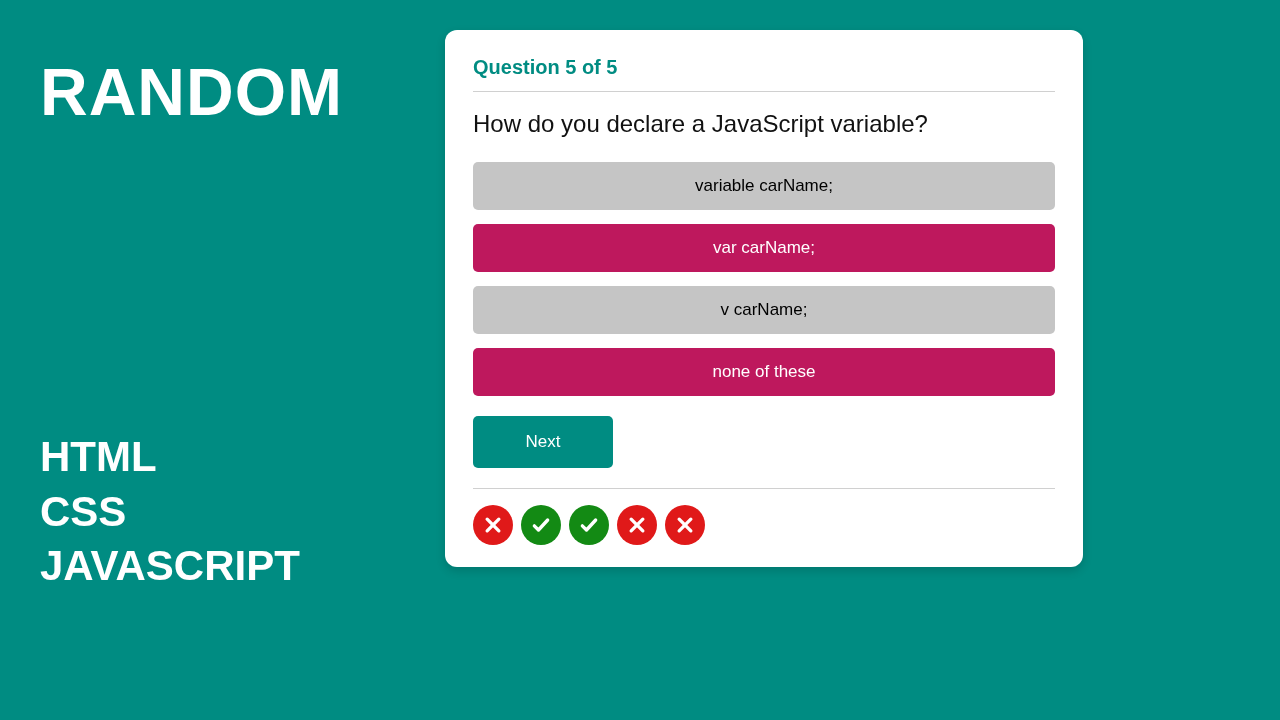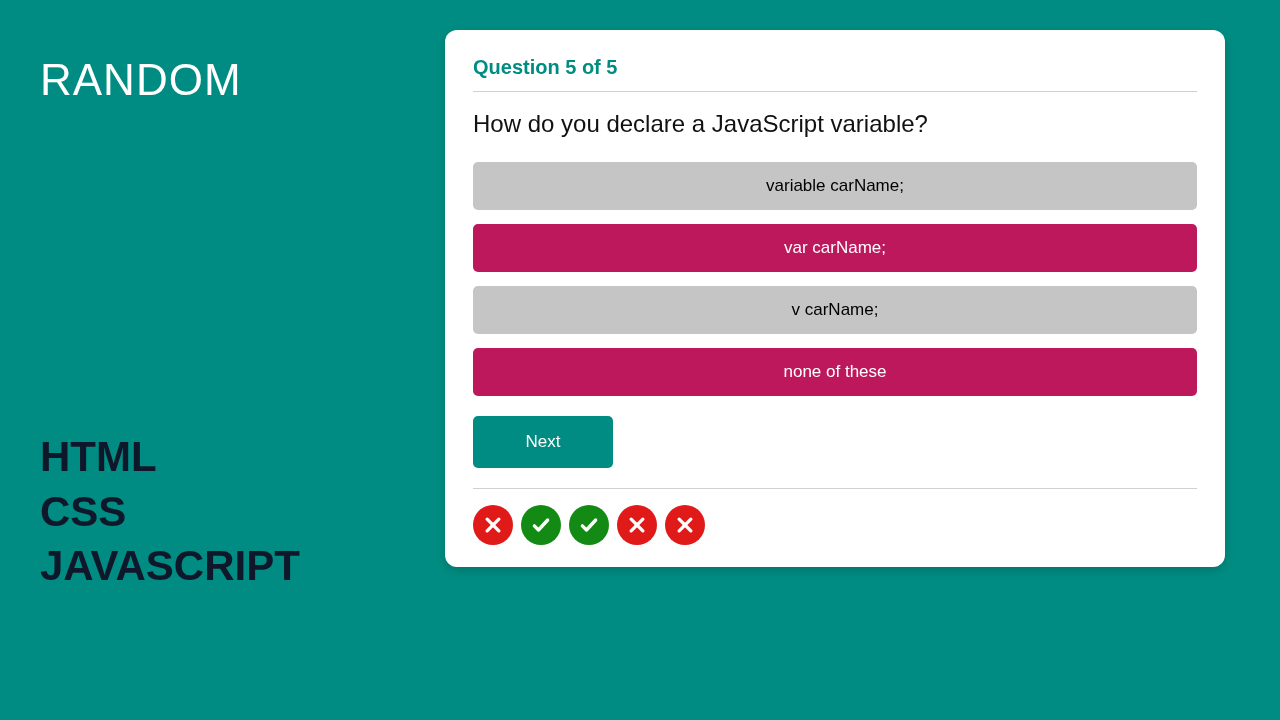--- a/index.html
+++ b/index.html
@@ -13,41 +13,41 @@
 
   
   .left {
     position: absolute;
     left: 40px;
     top: 55px;
     width: 400px;
     color: #ffffff;
   }
   .title {
-    font-size: 44px;
-    font-weight: 400;
+    font-size: 66px;
+    font-weight: 700;
     line-height: 1.15;
     letter-spacing: 1px;
   }
   .tech {
     position: absolute;
     left: 40px;
     top: 430px;
-    color: #0f172a;
+    color: #ffffff;
     font-size: 42px;
     font-weight: 700;
     line-height: 1.3;
   }
 
   
   .card {
     position: absolute;
     left: 445px;
     top: 30px;
-    width: 780px;
+    width: 638px;
     background: #ffffff;
     border-radius: 12px;
     padding: 26px 28px 22px;
     box-shadow: 0 4px 10px rgba(0,0,0,0.15);
   }
   .progress {
     color: #008c82;
     font-weight: 700;
     font-size: 20px;
     padding-bottom: 12px;

